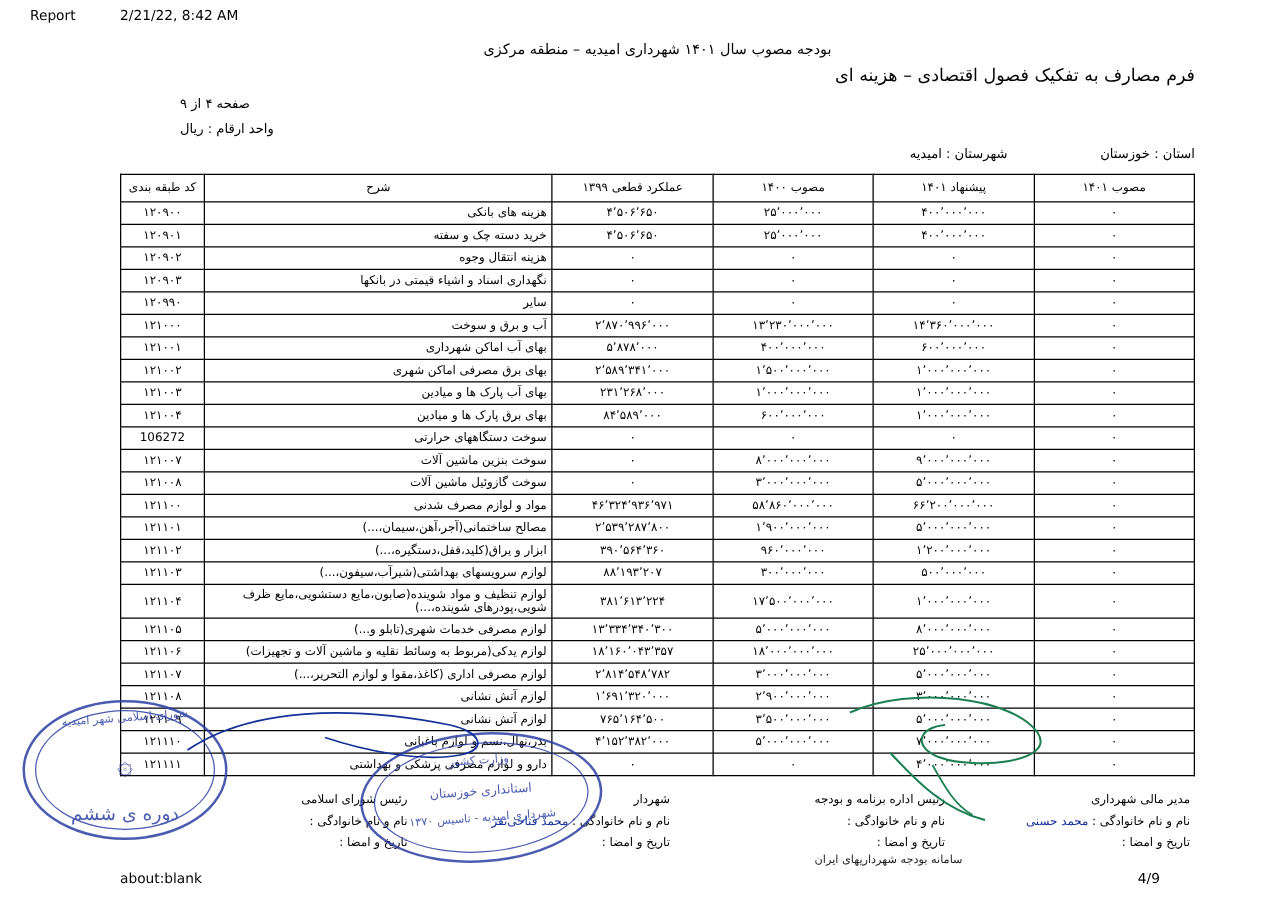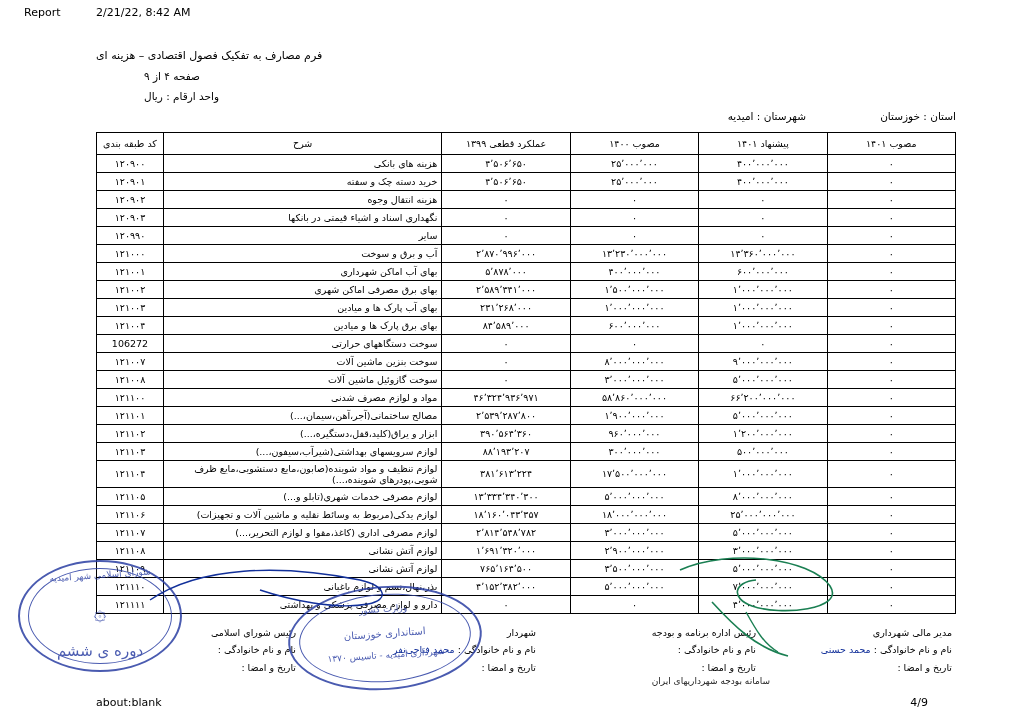--- a/index.html
+++ b/index.html
@@ -32,21 +32,21 @@
   .sheet{
     position:absolute;top:26px;left:96px;
     width:860px;height:664px;
     background:#fff;
   }
   
   .doc-title{
     text-align:center;font-size:11.5px;color:#000;margin-top:4px;line-height:1.7;
   }
   .doc-subtitle{
-    text-align:left;font-size:11px;color:#000;line-height:1.7;margin-top:21px;
+    text-align:right;font-size:14px;color:#000;line-height:1.7;
   }
   .meta-row{
     position:relative;height:16px;font-size:10.5px;margin-top:4px;
   }
   .meta-row .r{position:absolute;right:0;}
   .meta-row .l{position:absolute;left:16px;margin-left:32px;}
   .meta-row .c1{position:absolute;right:150px;}
   .meta-row .c2{position:absolute;right:330px;}
 
   table.budget{
@@ -79,21 +79,21 @@
   .signatures{
     position:relative;
     margin-top:10px;
     height:80px;
     font-size:9.5px;
   }
   .sigblk{position:absolute;top:0;line-height:1.85;}
   .sig1{right:4px;}
   .sig2{right:200px;}
   .sig3{right:420px;}
-  .sig4{right:660px;}
+  .sig4{right:630px;}
   .sysline{
     position:absolute;top:52px;right:186px;font-size:9px;color:#222;
   }
   .handname{color:#12309a;font-family:"DejaVu Sans",sans-serif;}
 
   
   .stamp{
     position:absolute;
     border:2px solid #2b3fa3;
     border-radius:50%;
@@ -142,20 +142,21 @@
 
 <div class="page">
 
   <div class="print-header">
     <span class="date">2/21/22, 8:42 AM</span>
     <span class="title">Report</span>
   </div>
 
   <div class="sheet">
 
+    <div class="doc-title">بودجه مصوب سال ۱۴۰۱ شهرداری امیدیه – منطقه مرکزی</div>
     <div class="doc-subtitle">فرم مصارف به تفکیک فصول اقتصادی – هزینه ای</div>
 
     <div class="meta-row">
       <span class="l">صفحه ۴ از ۹</span>
     </div>
     <div class="meta-row">
       <span class="l">واحد ارقام : ریال</span>
     </div>
     <div class="meta-row">
       <span class="r">استان : خوزستان</span>

